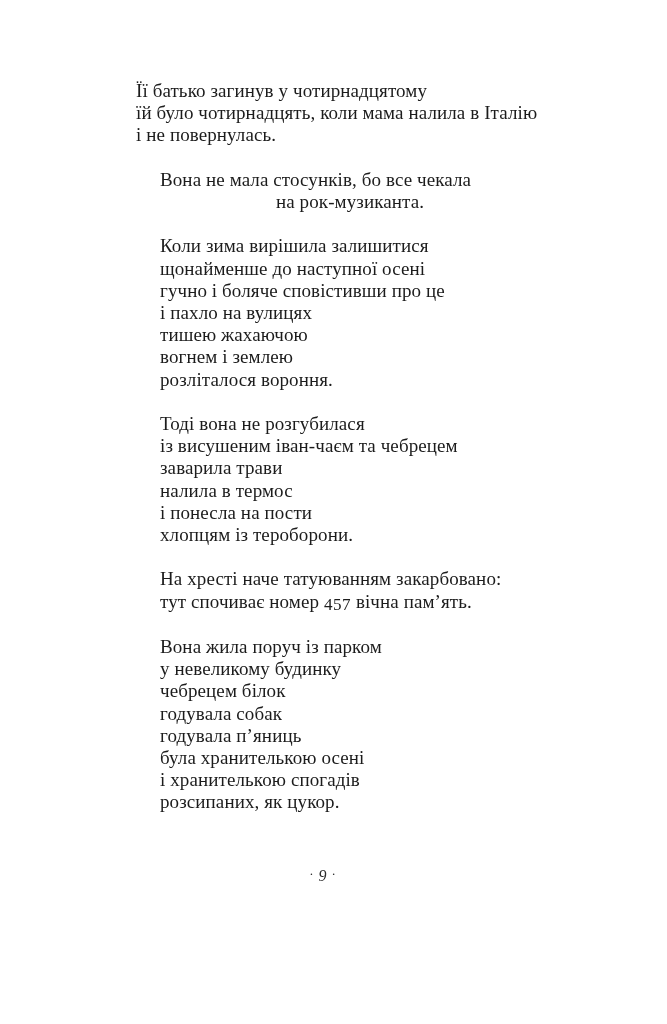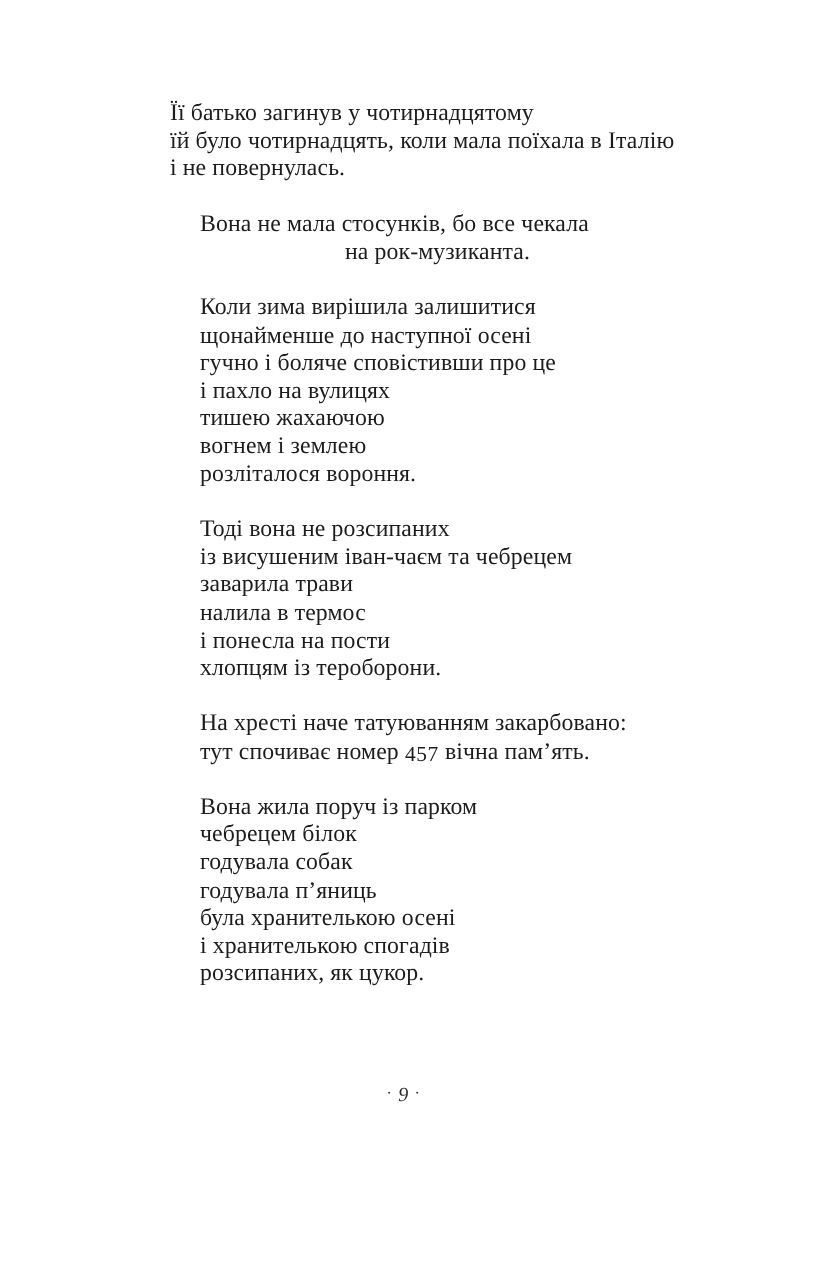--- a/index.html
+++ b/index.html
@@ -67,50 +67,51 @@
     transform: translateY(1px);
   }
 </style>
 </head>
 <body style="background: rgb(255, 255, 255);">
 
 <main class="page" style="color: rgb(28, 28, 28);">
   <section class="poem" id="poem">
       <div class="stanza">
         <div class="line">Її батько загинув у чотирнадцятому</div>
-        <div class="line">їй було чотирнадцять, коли мала поїхала в Італію</div>
+        <div class="line">їй було чотирнадцять, коли мама налила в Італію</div>
         <div class="line">і не повернулась.</div>
       </div>
       <div class="stanza">
         <div class="line">Вона не мала стосунків, бо все чекала</div>
         <div class="line right">на рок-музиканта.</div>
       </div>
       <div class="stanza">
         <div class="line">Коли зима вирішила залишитися</div>
         <div class="line">щонайменше до наступної осені</div>
         <div class="line">гучно і боляче сповістивши про це</div>
         <div class="line">і пахло на вулицях</div>
         <div class="line">тишею жахаючою</div>
         <div class="line">вогнем і землею</div>
         <div class="line">розліталося вороння.</div>
       </div>
       <div class="stanza">
-        <div class="line">Тоді вона не розсипаних</div>
+        <div class="line">Тоді вона не розгубилася</div>
         <div class="line">із висушеним іван-чаєм та чебрецем</div>
         <div class="line">заварила трави</div>
         <div class="line">налила в термос</div>
         <div class="line">і понесла на пости</div>
         <div class="line">хлопцям із тероборони.</div>
       </div>
       <div class="stanza">
         <div class="line">На хресті наче татуюванням закарбовано:</div>
         <div class="line">тут спочиває номер <span class="figs">457</span> вічна пам’ять.</div>
       </div>
       <div class="stanza">
         <div class="line">Вона жила поруч із парком</div>
+        <div class="line">у невеликому будинку</div>
         <div class="line">чебрецем білок</div>
         <div class="line">годувала собак</div>
         <div class="line">годувала п’яниць</div>
         <div class="line">була хранителькою осені</div>
         <div class="line">і хранителькою спогадів</div>
         <div class="line">розсипаних, як цукор.</div>
       </div>
     </section>
   <div class="footer">
     <span class="dot">·</span><span class="pagenum">9</span><span class="dot">·</span>

